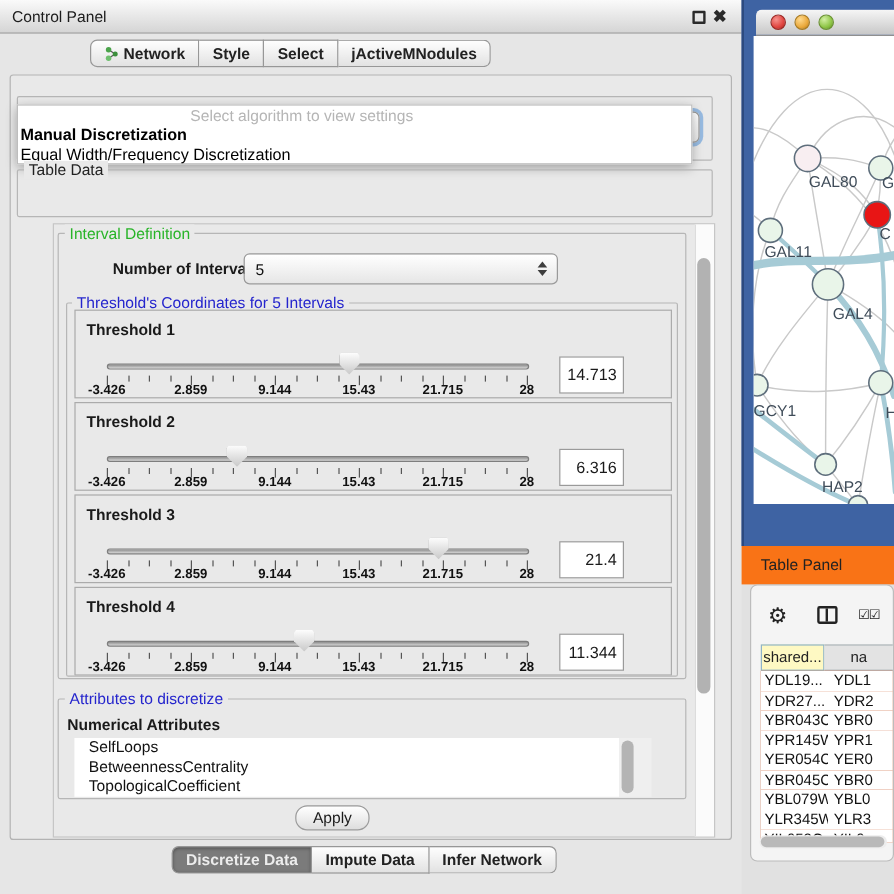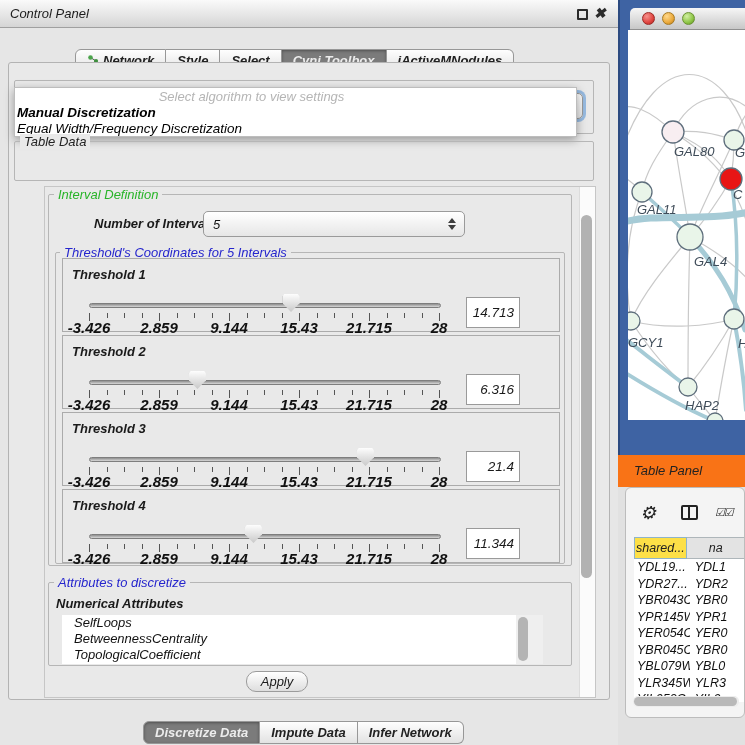--- a/index.html
+++ b/index.html
@@ -1,30 +1,30 @@
 <!DOCTYPE html>
 <html><head>
 <meta charset="utf-8">
 <style>
   * { margin:0; padding:0; box-sizing:border-box; }
   html,body { width:745px; height:745px; }
   body { font-family:"Liberation Sans", sans-serif; font-size:13px; color:#1a1a1a;
          background:#e1e1e1; position:relative; overflow:hidden; }
-  .abs { position:absolute;font-style:italic; }
+  .abs { position:absolute; }
 
   
   #control-panel { left:0; top:0; width:618px; height:745px; background:#e6e6e6; }
   #cp-titlebar { left:0; top:0; width:618px; height:28px;
     background:linear-gradient(#fafafa,#d5d5d5); border-bottom:1px solid #a0a0a0; }
   #cp-title { left:10px; top:6px; font-size:13px; color:#1c1c1c; }
   #float-btn { left:577px; top:9px; width:11px; height:11px; border:2px solid #2a2a2a; border-radius:1px; }
   #close-btn { left:594px; top:5px; font-size:14px; font-weight:bold; color:#2a2a2a; }
 
   
-  .seg { display:inline-flex; height:39px;align-items:flex-end; }
+  .seg { display:inline-flex; height:39px; }
   .seg-tab { display:flex; align-items:center; gap:4px; padding:0 11px; height:23px;
     background:linear-gradient(#fefefe,#e2e2e2); border:1px solid #979797; border-left:none;
     font-size:13px; font-weight:bold; color:#222; white-space:nowrap; }
   .seg-tab:first-child { border-left:1px solid #979797; border-radius:6px 0 0 6px; }
   .seg-tab:last-child { border-radius:0 6px 6px 0; }
   .seg-tab.selected { background:#7b7b7b; color:#ececec; box-shadow:inset 0 1px 3px rgba(0,0,0,.35); }
   #top-tabs { left:75px; top:33px; }
   #bottom-tabs { left:143px; top:705px; }
 
   #content { left:8px; top:62px; width:602px; height:638px; background:#e9e9e9;
@@ -76,21 +76,21 @@
   .t-track { position:absolute; left:26px; top:44px; width:352px; height:5px; border-radius:3px;
     background:linear-gradient(#8e8e8e,#d8d8d8); border:1px solid #7e7e7e; }
   .t-thumb { position:absolute; width:17px; height:18px; top:35px;
     background:linear-gradient(#fdfdfd,#c9c9c9);
     clip-path:polygon(10% 0,90% 0,100% 14%,100% 52%,50% 100%,0 52%,0 14%);
     filter:drop-shadow(0 0 1px #777); }
   .tick { position:absolute; width:1px; background:#555; }
   .tick.minor { top:54px; height:5px; }
   .tick.major { top:54px; height:8px; }
   .tick-label { position:absolute; top:60px; transform:translateX(-50%);
-    font-size:15px; font-weight:bold; color:#111; white-space:nowrap; }
+    font-size:11px; font-weight:bold; color:#111; white-space:nowrap; }
   .t-value { position:absolute; left:403px; top:38px; width:54px; height:31px; background:#fff;
     border:1px solid #9a9a9a; font-size:13.5px; text-align:right; line-height:29px; padding-right:5px; }
 
   #attr-group { left:48px; top:582px; width:524px; height:84px; }
   #attr-title { left:54px; top:575px; }
   #attr-heading { left:56px; top:596px; font-weight:bold; }
   #attr-list { left:62px; top:615px; width:454px; height:49px; background:#fff; overflow:hidden; }
   .attr-item { height:16px; line-height:16px; padding-left:12px; font-size:13px; color:#111; }
   #attr-scroll { left:516px; top:615px; width:27px; height:49px; background:#efefef; }
   #attr-scroll-thumb { left:518px; top:617px; width:10px; height:44px; background:#b4b4b4; border-radius:5px; }
@@ -115,21 +115,21 @@
   #tp-card { left:625px; top:487px; width:120px; height:231px; background:#f4f4f4;
     border:1px solid #bcbcbc; border-radius:6px; overflow:hidden; }
   #gear-btn { left:14px; top:14px; font-size:18px; color:#222; }
   #split-btn { left:55px; top:17px; width:17px; height:15px; border:2px solid #222; border-radius:2px; }
   #split-btn::after { content:""; position:absolute; left:5px; top:0; width:2px; height:11px; background:#222; }
   #check-btns { left:89px; top:18px; font-size:11px; letter-spacing:-1px; color:#222; }
   #tp-grid { left:8px; top:49px; width:112px; }
   .tp-hrow { display:flex; height:22px; }
   .tp-hcell { height:22px; font-size:12.5px; font-weight:normal; color:#222; display:flex;
     align-items:center; justify-content:center; border:1px solid #aeb6ba; }
-  .tp-hcell.c1 { width:76px; background:#fde047; border-color:#8fb4c9; }
+  .tp-hcell.c1 { width:76px; background:#fef9c3; border-color:#8fb4c9; }
   .tp-hcell.c2 { width:76px; background:#e3e3e3; justify-content:flex-start; padding-left:22px; border-left:none; }
   #tp-rows { position:relative; width:112px; height:143px; overflow:hidden; background:#c2410c; }
   .tp-row { display:flex; height:16.5px; background:#fff; }
   .tp-cell { font-size:12.5px; color:#111; line-height:16.5px; white-space:nowrap; overflow:hidden; }
   .tp-cell.c1 { width:76px; padding-left:3px; }
   .tp-cell.c2 { width:76px; padding-left:5px; }
   #tp-hscroll { left:7px; top:208px; width:106px; height:11px; background:#ededed; border-radius:5px; }
   #tp-hthumb { left:8px; top:209px; width:103px; height:9px; background:#b9b9b9; border-radius:5px; }
 </style>
 </head>
@@ -151,23 +151,20 @@
           <circle cx="3.5" cy="10.5" r="2.3" fill="#6fbf6f"></circle>
           <circle cx="9" cy="7" r="2.1" fill="#3d8f3d"></circle>
         </svg>
         <span>Network</span>
       </div>
       <div class="seg-tab">
         <span>Style</span>
       </div>
       <div class="seg-tab">
         <span>Select</span>
-      </div>
-      <div class="seg-tab selected">
-        <span>Cyni Toolbox</span>
       </div>
       <div class="seg-tab">
         <span>jActiveMNodules</span>
       </div>
     </div>
 
   <div id="content" class="abs"></div>
 
   <div id="algo-group" class="abs groupbox"></div>
   <span id="algo-title" class="group-title">Discretization Algorithm</span>

